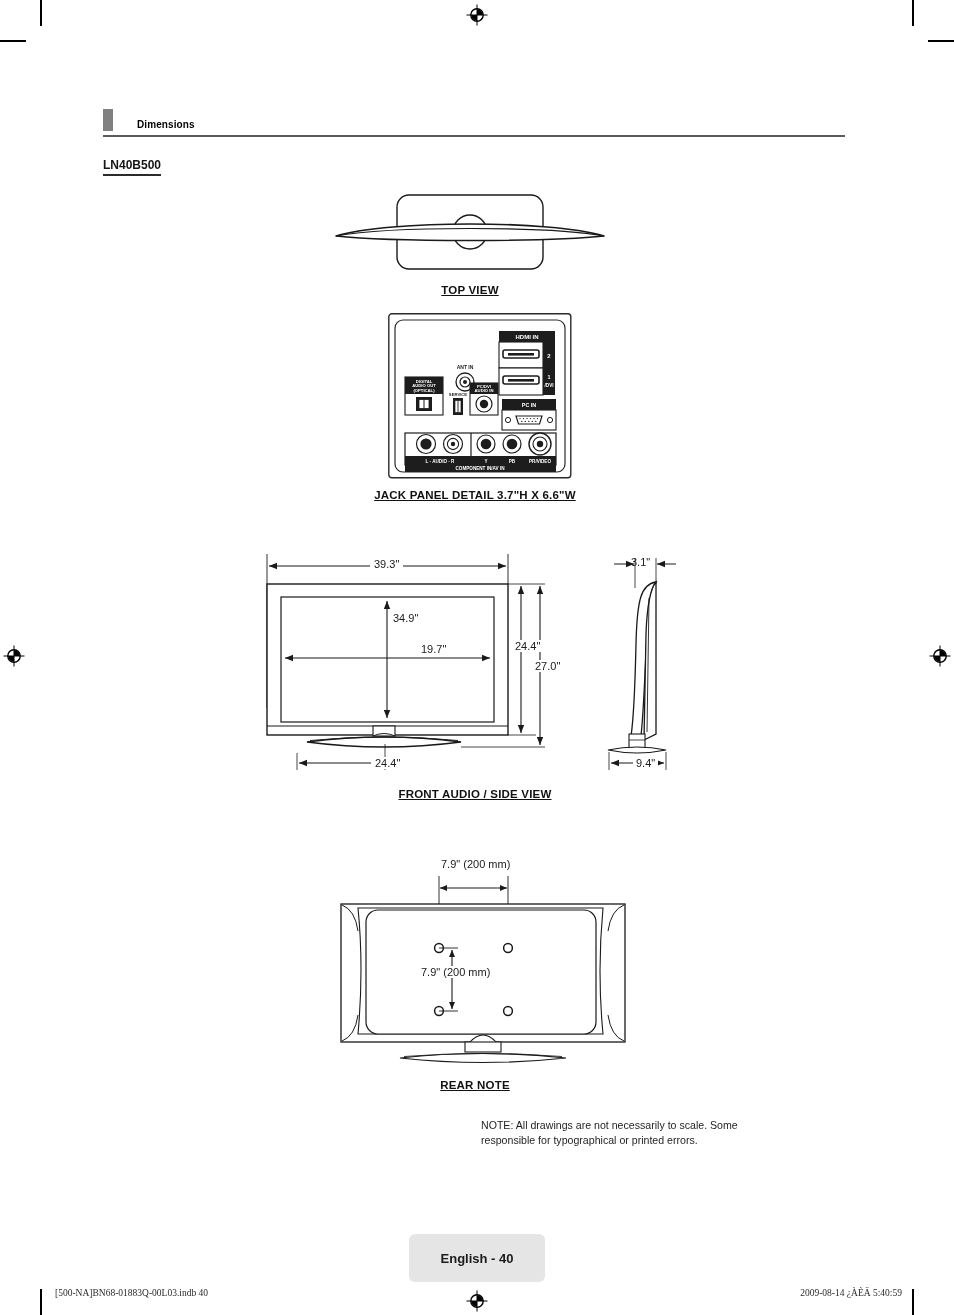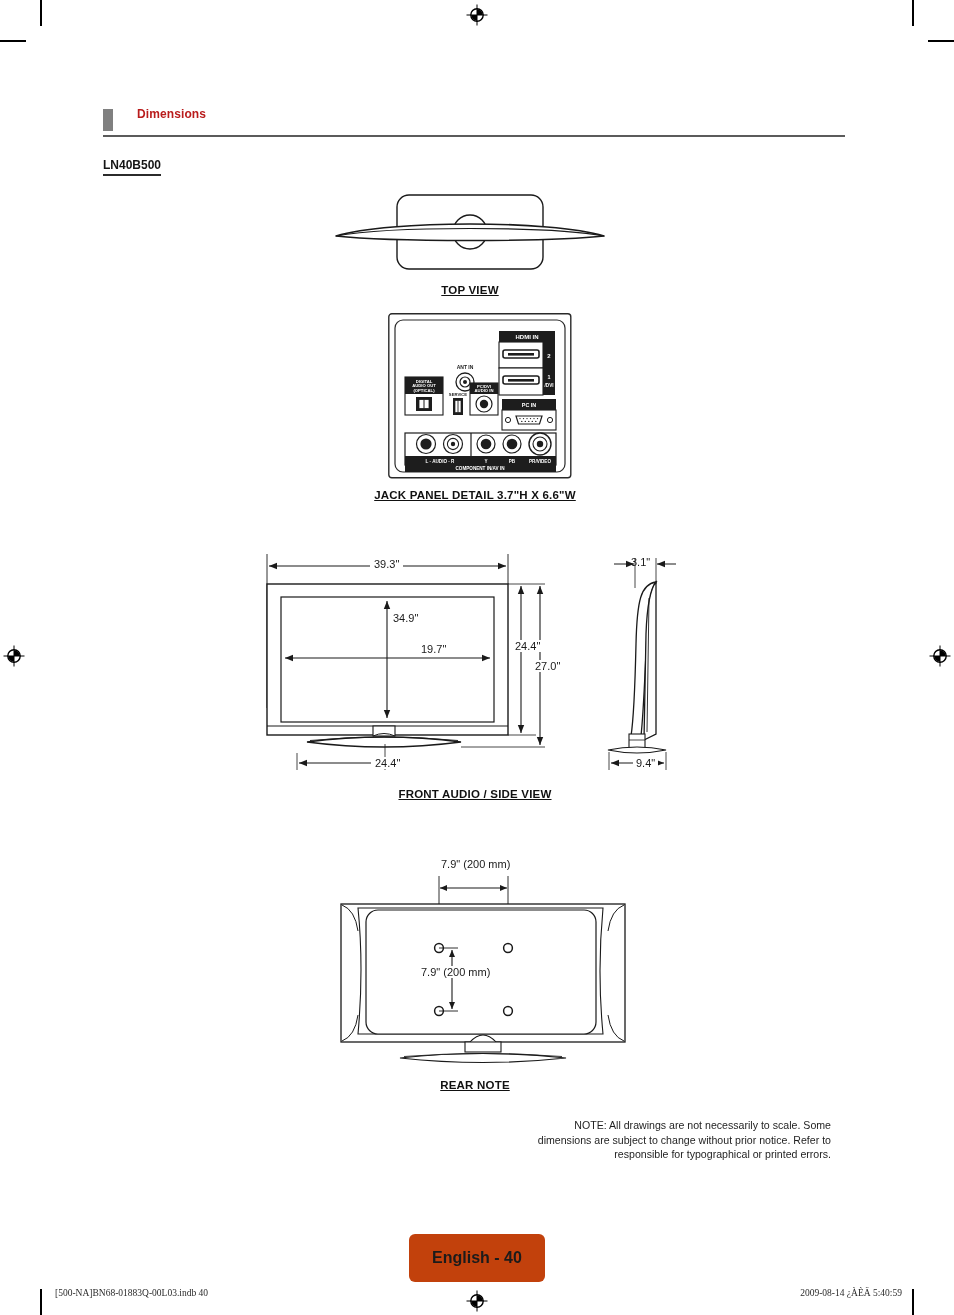--- a/index.html
+++ b/index.html
@@ -21,22 +21,22 @@
   .page { position:absolute; left:0; top:0; width:954px; height:1315px; }
 
   .section-header {
     position:absolute; left:103px; top:107px; width:742px; height:30px;
   }
   .section-header .tab {
     position:absolute; left:0; top:2px; width:10px; height:22px;
     background:#808080;
   }
   .section-header .title {
-    position:absolute; left:34px; top:0px;
-    font-size:12px; font-weight:bold; letter-spacing:.1px; color:#b91c1c;
+    position:absolute; left:34px; top:12px;
+    font-size:10px; font-weight:bold; letter-spacing:.1px; color:#000000;
   }
   .section-header .rule {
     position:absolute; left:0; bottom:0; width:742px; height:2px;
     background:#5b5b5b;
   }
 
   .model-name {
     position:absolute; left:103px; top:158px;
     font-size:12px; font-weight:bold; color:#151515;
     border-bottom:2px solid #2b2b2b; padding-bottom:2px;
@@ -52,30 +52,30 @@
   .dimtext {
     position:absolute; font-size:11px; color:#1a1a1a;
     font-family:"Liberation Sans", sans-serif; white-space:nowrap;
   }
 
   
   .note {
     position:absolute; left:481px; top:1118px; width:350px;
     font-size:10.6px; line-height:14.6px; color:#1e1e1e;
   }
-  .note p { margin:0;text-align:right; }
+  .note p { margin:0; }
   .note .copy { margin-top:2px; }
 
   
   .page-badge {
     position:absolute; left:409px; top:1234px;
-    width:136px; height:48px; background:#c2410c;
+    width:136px; height:48px; background:#e5e5e5;
     border-radius:6px;
     display:flex; align-items:center; justify-content:center;
-    font-size:16px; font-weight:bold; color:#1b1b1b;
+    font-size:13px; font-weight:bold; color:#1b1b1b;
   }
 
   .footer-left {
     position:absolute; left:55px; top:1288px;
     font-family:"Liberation Serif", serif; font-size:9.5px; color:#2a2a2a;
   }
   .footer-right {
     position:absolute; right:52px; top:1288px;
     font-family:"Liberation Serif", serif; font-size:9.5px; color:#2a2a2a;
     white-space:nowrap;
@@ -388,21 +388,20 @@
       <path d="M66 188.5 q79 -6 158 0" fill="none" stroke="#1a1a1a" stroke-width="0.85"></path>
     </svg>
   </div>
   <div class="dimtext" style="left:438px;top:858px;background:#fff;padding:0 3px;">7.9" (200 mm)</div>
   <div class="dimtext" style="left:418px;top:966px;background:#fff;padding:0 3px;">7.9" (200 mm)</div>
 
   <div class="caption" style="left:330px;top:1079px;width:290px;">REAR NOTE</div>
 
   <div class="note">
     <p>NOTE: All drawings are not necessarily to scale. Some</p>
-    <p>dimensions are subject to change without prior notice. Refer to</p>
     <p>responsible for typographical or printed errors.</p>
   </div>
 
   <div class="page-badge">
     <span>English - 40</span>
   </div>
 
   <div class="footer-left">[500-NA]BN68-01883Q-00L03.indb   40</div>
   <div class="footer-right">2009-08-14   ¿ÀÈÄ 5:40:59</div>
 

